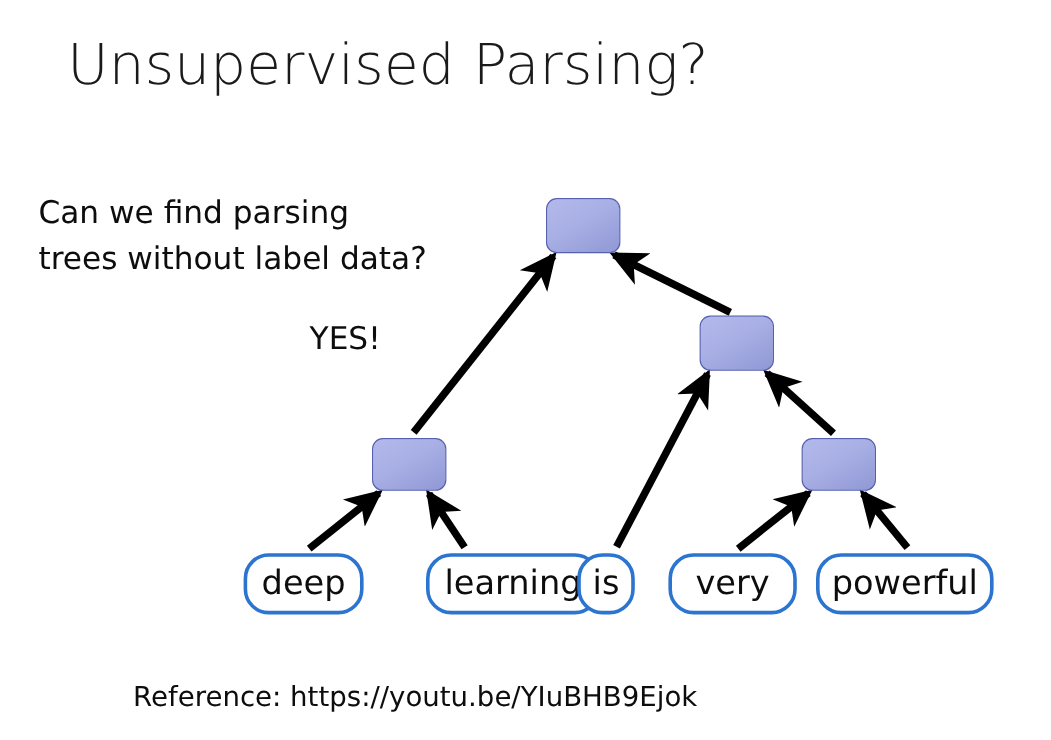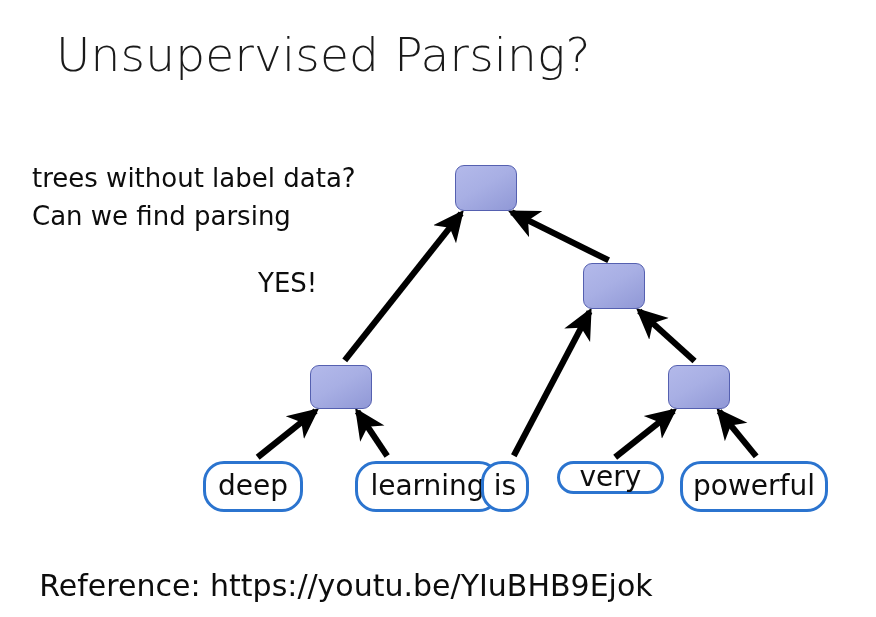--- a/index.html
+++ b/index.html
@@ -97,35 +97,35 @@
     transform: translateY(-1px);
   }
 
   
   #reference-text {
     position: absolute;
     left: 0;
     top: 568px;
     width: 692px;
     text-align: center;
-    font-size: 30px;
+    font-size: 23px;
     color: #0d0d0d;
     white-space: nowrap;
   }
 </style>
 </head>
 <body>
 
 <div id="slide">
 
   <div id="slide-title">Unsupervised Parsing?</div>
 
   <div id="question-block">
+    <span class="q-line">Can we find parsing</span>
     <span class="q-line">trees without label data?</span>
-    <span class="q-line">Can we find parsing</span>
   </div>
 
   <div id="yes-text">YES!</div>
 
   <svg id="tree-svg" viewBox="0 0 876 617">
     <defs>
       <marker id="arrowhead" markerWidth="5.2" markerHeight="5.2" refX="4.3" refY="2.6" orient="auto" markerUnits="strokeWidth">
         <path d="M 0,0.25 L 5,2.6 L 0,4.95 L 1.35,2.6 Z" fill="#000000"></path>
       </marker>
     </defs>
@@ -151,21 +151,21 @@
   <div id="word-layer">
       <div class="word-box" style="left: 203px; top: 461px; width: 100px; height: 51px;">
         <span class="word-label">deep</span>
       </div>
       <div class="word-box" style="left: 318px; top: 461px; width: 145px; height: 51px; margin-left: 37px;">
         <span class="word-label">learning</span>
       </div>
       <div class="word-box" style="left: 481px; top: 461px; width: 48px; height: 51px;">
         <span class="word-label">is</span>
       </div>
-      <div class="word-box" style="left: 557px; top: 461px; width: 107px; height: 33px;">
+      <div class="word-box" style="left: 557px; top: 461px; width: 107px; height: 51px;">
         <span class="word-label">very</span>
       </div>
       <div class="word-box" style="left: 680px; top: 461px; width: 148px; height: 51px;">
         <span class="word-label">powerful</span>
       </div>
     </div>
 
   <div id="reference-text">Reference: https://youtu.be/YIuBHB9Ejok</div>
 
 </div>

